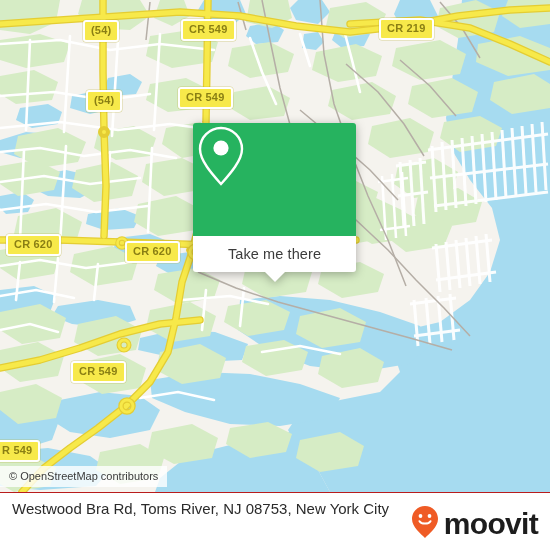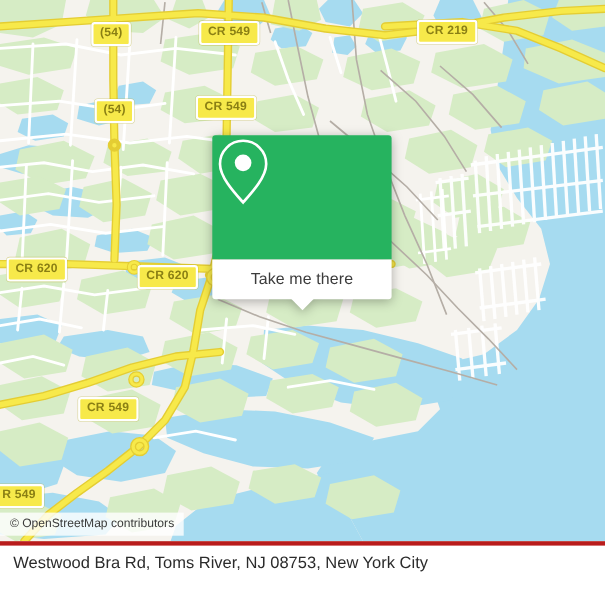--- a/index.html
+++ b/index.html
@@ -104,21 +104,21 @@
     z-index: 40;
     white-space: nowrap;
   }
 
   
   #footer {
     position: absolute;
     left: 0; top: 492px;
     width: 550px; height: 58px;
     background: #ffffff;
-    border-top: 4px solid #b91c1c;
+    border-top: 1px solid #b91c1c;
     display: flex;
     align-items: center;
     z-index: 50;
   }
   #footer-address {
     position: absolute;
     left: 12px;
     top: 6px;
     width: 390px;
     color: #2b2b2b;
@@ -425,15 +425,26 @@
         <div id="popup-tail"></div>
       </div>
     </div>
 
     <div id="attribution">© OpenStreetMap contributors</div>
 
   </div>
 
   <div id="footer">
     <div id="footer-address">Westwood Bra Rd, Toms River, NJ 08753, New York City</div>
+    <div id="footer-brand">
+      <span>
+        <svg width="30" height="34" viewBox="0 0 30 34">
+          <path d="M15 1 C7.8 1 2 6.8 2 14 C2 22 11 29 15 33 C19 29 28 22 28 14 C28 6.8 22.2 1 15 1 Z" fill="#ef5b25"></path>
+          <circle cx="10.5" cy="11" r="1.9" fill="#ffffff"></circle>
+          <circle cx="19.5" cy="11" r="1.9" fill="#ffffff"></circle>
+          <path d="M9.5 16.2 C11.4 19.4 18.6 19.4 20.5 16.2" stroke="#ffffff" stroke-width="2" fill="none" stroke-linecap="round"></path>
+        </svg>
+      </span>
+      <span id="brand-wordmark">moovit</span>
+    </div>
   </div>
 
 </div>
 
 </body></html>

